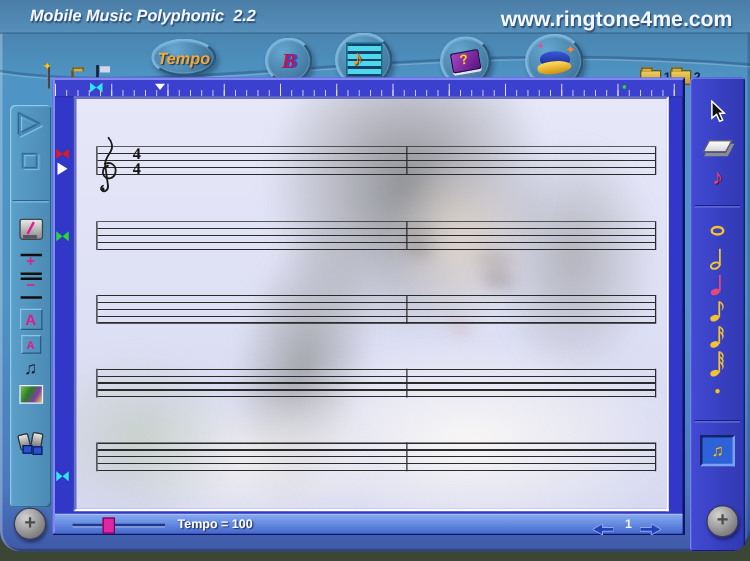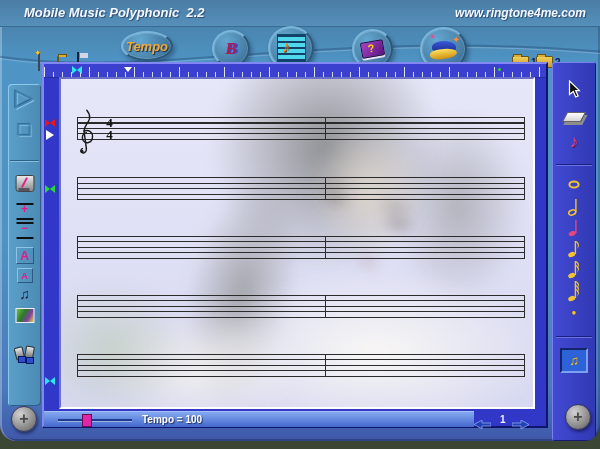--- a/index.html
+++ b/index.html
@@ -4,21 +4,21 @@
 <style>
   html,body{margin:0;padding:0;}
   body{width:600px;height:449px;background:#3b4634;font-family:"Liberation Sans",sans-serif;overflow:hidden;}
   .abs{position:absolute;}
   #win{position:absolute;left:0;top:0;width:600px;height:441px;border-radius:0 0 16px 16px;overflow:hidden;
        background:linear-gradient(180deg,#48799f 0%,#4e94c4 14%,#4f92c3 55%,#4a79bd 88%,#3f58a8 100%);
        box-shadow:inset 2px 0 0 rgba(255,255,255,.28), inset -2px 0 0 rgba(0,0,30,.18), inset 0 -2px 0 rgba(0,0,30,.25);}
   
   #titlebar{left:0;top:0;width:600px;height:26px;background:linear-gradient(180deg,#4a7da6,#5590ba);border-bottom:1px solid #3a6a92;}
   #appTitle{left:24px;top:5px;color:#f4f8ff;font-size:13px;font-weight:bold;font-style:italic;text-shadow:1px 1px 1px rgba(0,0,40,.45);white-space:pre;}
-  #site{right:14px;top:6px;color:#f4f8ff;font-size:12px;font-weight:bold;font-style:italic;text-shadow:1px 1px 1px rgba(0,0,40,.45);}
+  #site{right:14px;top:6px;color:#f4f8ff;font-size:17px;font-weight:bold;text-shadow:1px 1px 1px rgba(0,0,40,.45);}
   
   #arc{left:0;top:24px;}
   
   .pageIcon{width:12px;height:15px;background:#fbfbf2;border:1px solid #445;position:relative;}
   .pageIcon i{position:absolute;left:-5px;top:-5px;color:#f7c820;font-style:normal;font-size:9px;text-shadow:0 0 1px #7a5a00;}
   .folder{width:15px;height:10px;background:linear-gradient(#f0cf5a,#c89a28);border:1px solid #6b5510;border-radius:1px;position:relative;}
   .folder::before{content:"";position:absolute;left:0;top:-3px;width:7px;height:2px;background:#d8ae38;border:1px solid #6b5510;border-bottom:none;}
   .floppy{width:13px;height:13px;background:#4e5c7c;border:1px solid #172238;position:relative;}
   .floppy::before{content:"";position:absolute;left:2px;top:0;width:8px;height:5px;background:#cfd8e8;}
   .floppy::after{content:"";position:absolute;left:2px;bottom:1px;width:9px;height:4px;background:#e9edf5;}
@@ -84,21 +84,21 @@
   #dress2{left:40px;top:235px;width:200px;height:110px;background:radial-gradient(ellipse,rgba(246,244,238,.8),transparent 75%);}
   #grn{left:-30px;top:200px;width:160px;height:140px;background:radial-gradient(ellipse,rgba(182,198,166,.5),transparent 70%);}
   .staff{position:absolute;left:16px;width:446px;height:23px;z-index:2;
          border-left:1px solid #2b2b2b;border-right:1px solid #2b2b2b;
          background:repeating-linear-gradient(180deg,#2b2b2b 0,#2b2b2b 1px,transparent 1px,transparent 5.5px);}
   .staff .mid{position:absolute;left:247px;top:0;width:1px;height:100%;background:#2b2b2b;}
   #st1{top:38px;} #st2{top:98px;} #st3{top:157px;} #st4{top:216px;} #st5{top:275px;}
   #clef{left:17px;top:24px;z-index:3;}
   #tsig{left:41px;top:38px;width:15px;z-index:3;text-align:center;font-family:"Liberation Serif",serif;font-weight:bold;font-size:13px;line-height:11.5px;color:#141414;}
   
-  #bbar{left:0;top:347px;width:430px;height:15px;background:linear-gradient(180deg,#84a9f0,#4468cc);border-top:1px solid #a8c0f8;}
+  #bbar{left:0;top:347px;width:502px;height:15px;background:linear-gradient(180deg,#84a9f0,#4468cc);border-top:1px solid #a8c0f8;}
   #track{left:14px;top:7px;width:74px;height:2px;background:#1e3a90;box-shadow:0 1px 0 rgba(255,255,255,.4);}
   #thumb{left:38px;top:2px;width:8px;height:11px;background:#e026a6;border:1px solid #6a0a50;}
   #tempo{left:98px;top:2px;font-size:10px;font-weight:bold;color:#fff;text-shadow:1px 1px 1px #203060;}
   #pgPrev{left:430px;top:3px;} #pgNum{left:456px;top:2px;font-size:10px;font-weight:bold;color:#eef2ff;} #pgNext{left:468px;top:3px;}
   
   #lsb{left:8px;top:84px;width:33px;height:322px;background:linear-gradient(90deg,#5ba0ca,#4b8ab4);border-radius:4px;
        box-shadow:inset 1px 1px 0 #8cc8ea, inset -1px -1px 0 #2f5f82;}
   .lit{position:absolute;left:50%;transform:translateX(-50%);display:flex;align-items:center;justify-content:center;cursor:pointer;}
   .embGlyph{color:#4387b4;text-shadow:-1px -1px 1px #235a80,1px 1px 1px #93cae9;}
   #lsbPlay{top:0px;font-size:24px;}

